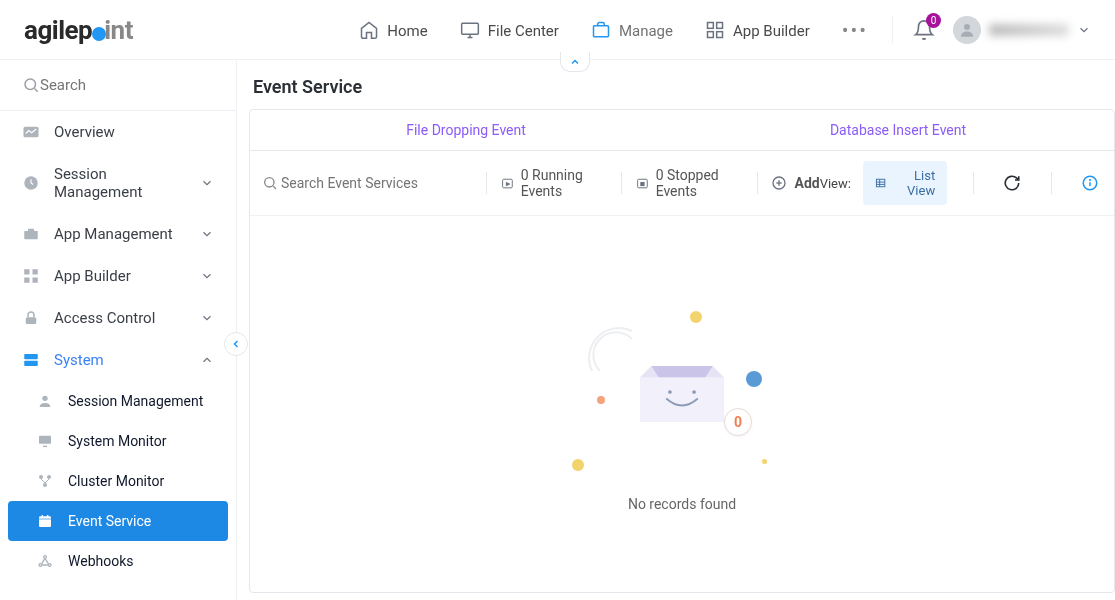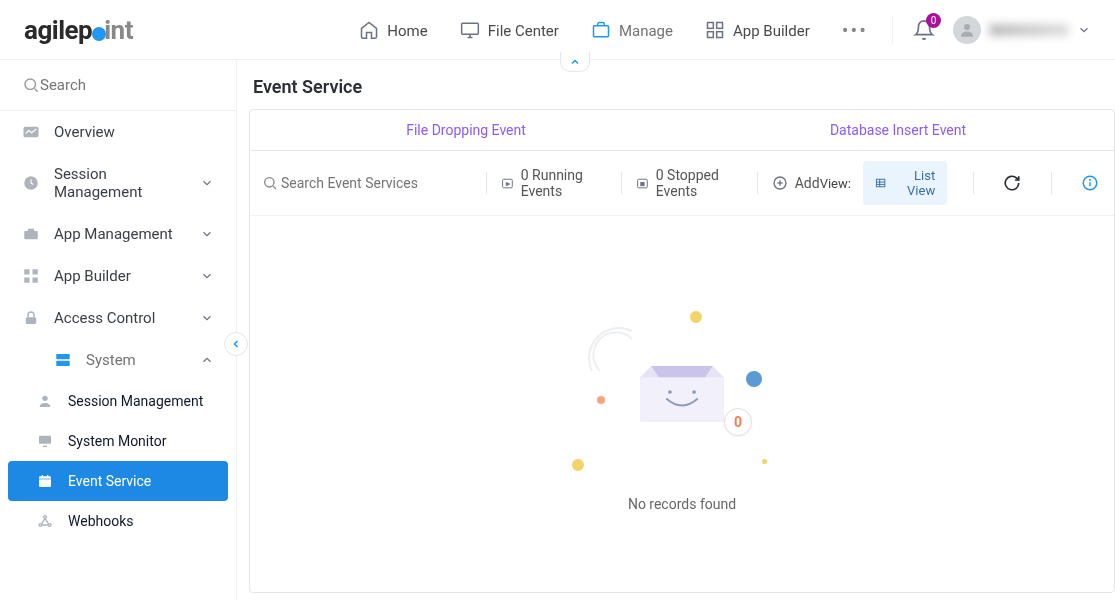--- a/index.html
+++ b/index.html
@@ -28,42 +28,42 @@
 
 .body { display: flex; height: calc(600px - 60px); }
 
 
 .sidebar { width: 237px; border-right: 1px solid #eef0f3; background: #fff; position: relative; }
 .search-row { display: flex; align-items: center; padding: 16px 22px; color: #9aa0a8; font-size: 15px; }
 .search-row input { border: none; outline: none; font-size: 15px; color: #444; width: 140px; }
 .side-divider { height: 1px; background: #eef0f3; }
 .side-item { display: flex; align-items: center; gap: 14px; padding: 12px 22px; font-size: 15px; color: #3a3f47; cursor: pointer; position: relative; }
 .side-item.expandable .chev { margin-left: auto; color: #6b7280; }
-.side-item.active-parent { color: #737373; margin-left: 32px; }
+.side-item.active-parent { color: #3b82f6; }
 .side-icon { width: 18px; height: 18px; display: flex; align-items: center; justify-content: center; color: #aeb4bc; }
 .side-item.active-parent .side-icon { color: #2196f3; }
 .side-sub { display: flex; align-items: center; gap: 14px; padding: 11px 22px 11px 36px; font-size: 14px; color: #0f172a; cursor: pointer; }
 .side-sub.active { background: #1e88e5; color: #fff; border-radius: 4px; margin: 0 8px; padding-left: 28px; }
 .side-sub .side-icon { color: #aeb4bc; }
 .side-sub.active .side-icon { color: #fff; }
 .sidebar-collapse { position: absolute; right: -12px; top: 272px; width: 24px; height: 24px; background: #fff; border: 1px solid #e3e7ec; border-radius: 50%; display: flex; align-items: center; justify-content: center; cursor: pointer; z-index:5;}
 
 
 .main { flex: 1; background: #fff; padding: 12px 0 0 12px; }
 .page-title { font-size: 18px; font-weight: 600; color: #2a2e35; padding: 4px 0 12px 4px; }
 .card { border: 1px solid #e3e7ec; border-radius: 4px; background: #fff; height: calc(100% - 44px); display:flex; flex-direction:column; }
 .tabs { display: flex; border-bottom: 1px solid #e3e7ec; }
 .tab { flex: 1; text-align: center; padding: 12px 8px; font-size: 14px; color: #8b5cf6; cursor: pointer; }
 .tab.active { color: #2196f3; font-weight: 600; box-shadow: inset 0 -2px 0 #2196f3; }
 .toolbar { display: flex; align-items: center; padding: 10px 12px; gap: 0; border-bottom: 1px solid #f0f2f5; font-size: 14px; color: #555; }
 .tool-search { display: flex; align-items: center; gap: 3px; flex: 0 0 210px; }
 .tool-search input { border: none; outline: none; font-size: 14px; width: 150px; }
 .tool-sep { width: 1px; height: 22px; background: #e3e7ec; margin: 0 14px; }
 .tool-stat { display: flex; align-items: center; gap: 7px; cursor: pointer; }
-.tool-add { display: flex; align-items: flex-end; gap: 7px; cursor: pointer; }
+.tool-add { display: flex; align-items: flex-end; gap: 7px; cursor: pointer; font-weight: bold; }
 .tool-right { margin-left: auto; display: flex; align-items: center; gap: 12px; text-align: right; }
 .view-label { font-size: 13px; color: #444; }
 .view-btn { display: flex; align-items: center; gap: 7px; background: #eaf4fe; padding: 7px 12px; border-radius: 4px; font-size: 13px; color: #3a6ea5; cursor: pointer; }
 .refresh-btn, .info-btn { width: 30px; height: 30px; display: flex; align-items: center; justify-content: center; cursor: pointer; color: #2196f3; }
 
 .empty { flex:1; display: flex; flex-direction: column; align-items: center; justify-content: center; gap: 20px; position:relative;}
 .empty-illus { position: relative; width: 200px; height: 180px; }
 .box-shape { position: absolute; left: 55px; top: 70px; width: 90px; height: 65px; }
 .circle-dot { position: absolute; border-radius: 50%; }
 .count-bubble { position: absolute; right: 30px; bottom: 40px; width: 28px; height: 28px; background: #fff; border: 1px solid #e8dcd8; border-radius: 50%; display: flex; align-items: center; justify-content: center; font-weight: 700; color: #f27e53; font-size: 14px; box-shadow: 0 1px 3px rgba(0,0,0,0.05);}
@@ -252,20 +252,31 @@
       <span>Session Management</span>
     </div>
     <div class="side-sub">
       <span class="side-icon">
           <svg width="16" height="16" viewBox="0 0 24 24" fill="#aeb4bc">
             <rect x="3" y="4" width="18" height="12" rx="1"></rect>
             <line x1="9" y1="20" x2="15" y2="20" stroke="#aeb4bc" stroke-width="2"></line>
           </svg>
         </span>
       <span>System Monitor</span>
+    </div>
+    <div class="side-sub">
+      <span class="side-icon">
+          <svg width="16" height="16" viewBox="0 0 24 24" fill="#aeb4bc">
+            <circle cx="6" cy="6" r="3"></circle>
+            <circle cx="18" cy="6" r="3"></circle>
+            <circle cx="12" cy="18" r="3"></circle>
+            <path d="M6 9l6 6M18 9l-6 6" stroke="#aeb4bc" stroke-width="1.5"></path>
+          </svg>
+        </span>
+      <span>Cluster Monitor</span>
     </div>
     <div class="side-sub active">
       <span class="side-icon">
           <svg width="16" height="16" viewBox="0 0 24 24" fill="#fff">
             <rect x="3" y="5" width="18" height="16" rx="2"></rect>
             <line x1="3" y1="9" x2="21" y2="9" stroke="#1e88e5" stroke-width="1"></line>
             <line x1="8" y1="3" x2="8" y2="7" stroke="#fff" stroke-width="2"></line>
             <line x1="16" y1="3" x2="16" y2="7" stroke="#fff" stroke-width="2"></line>
           </svg>
         </span>

